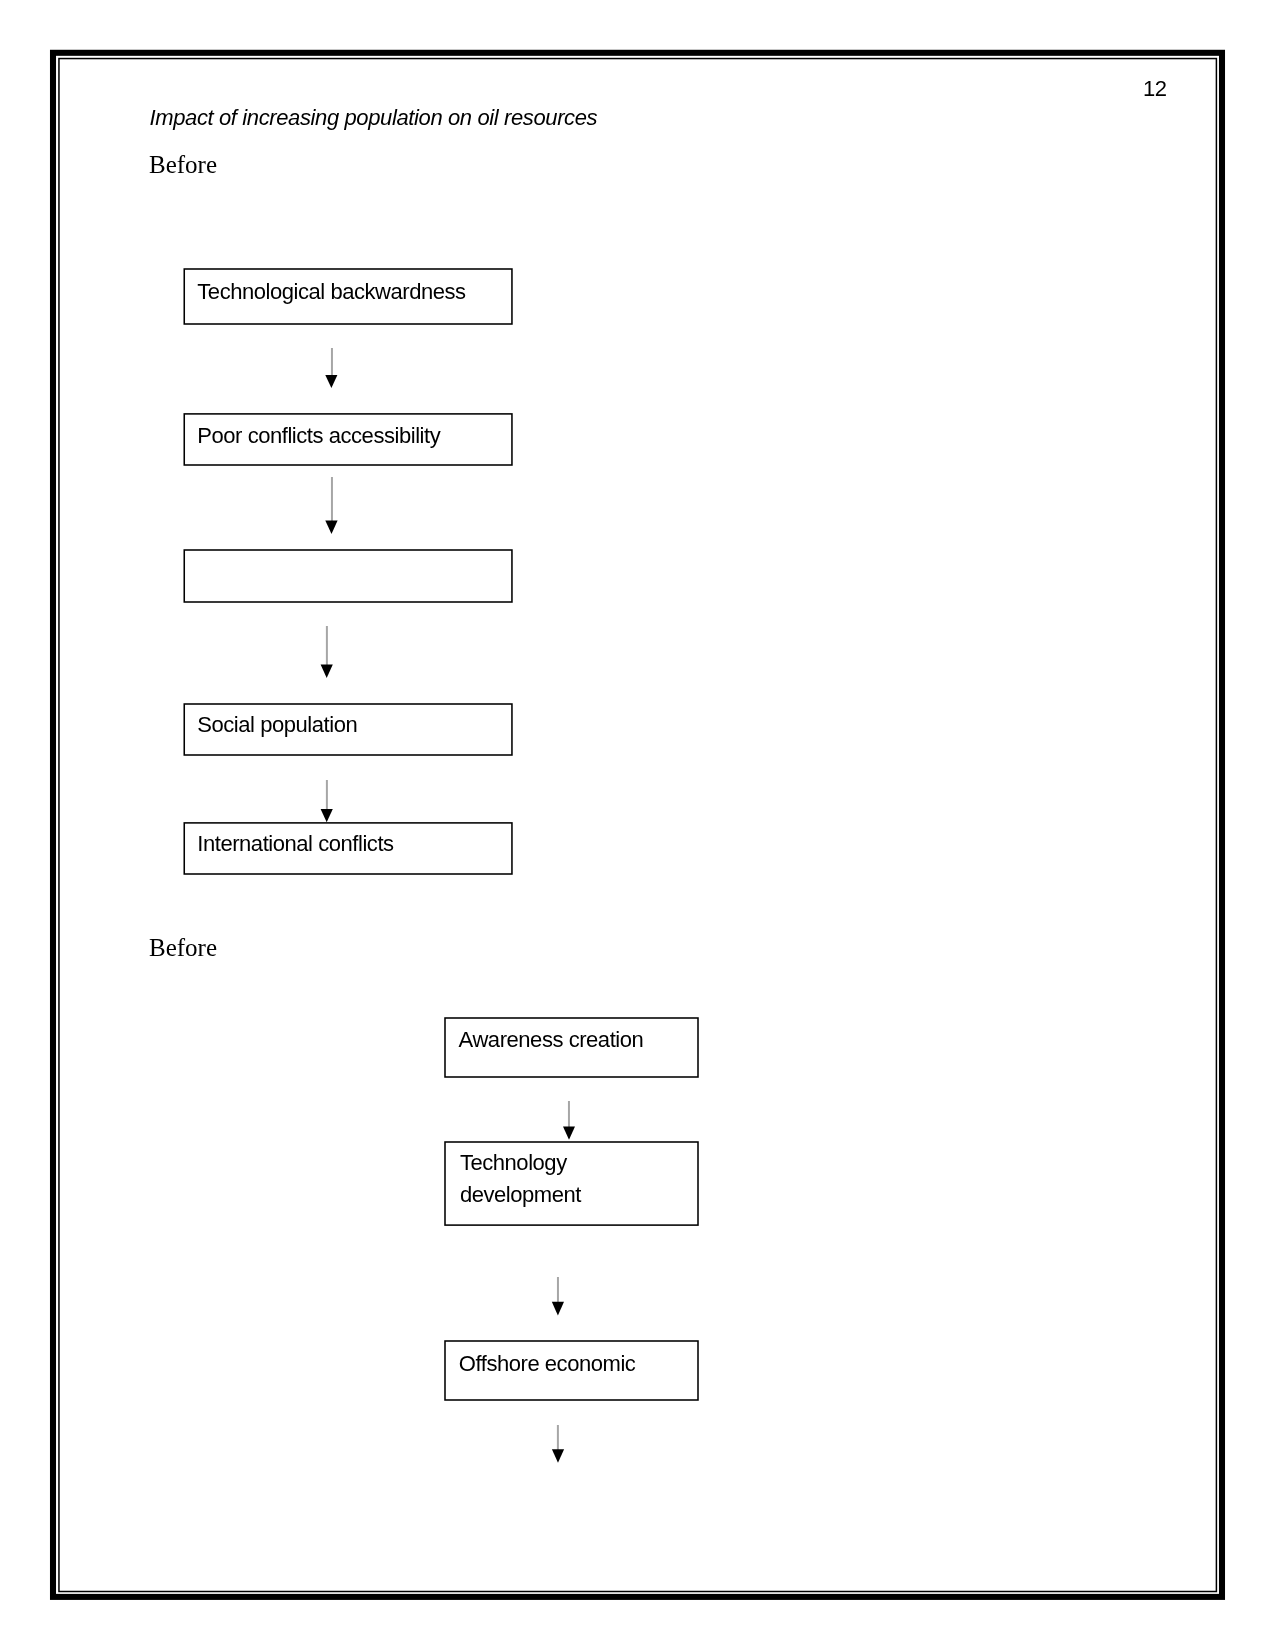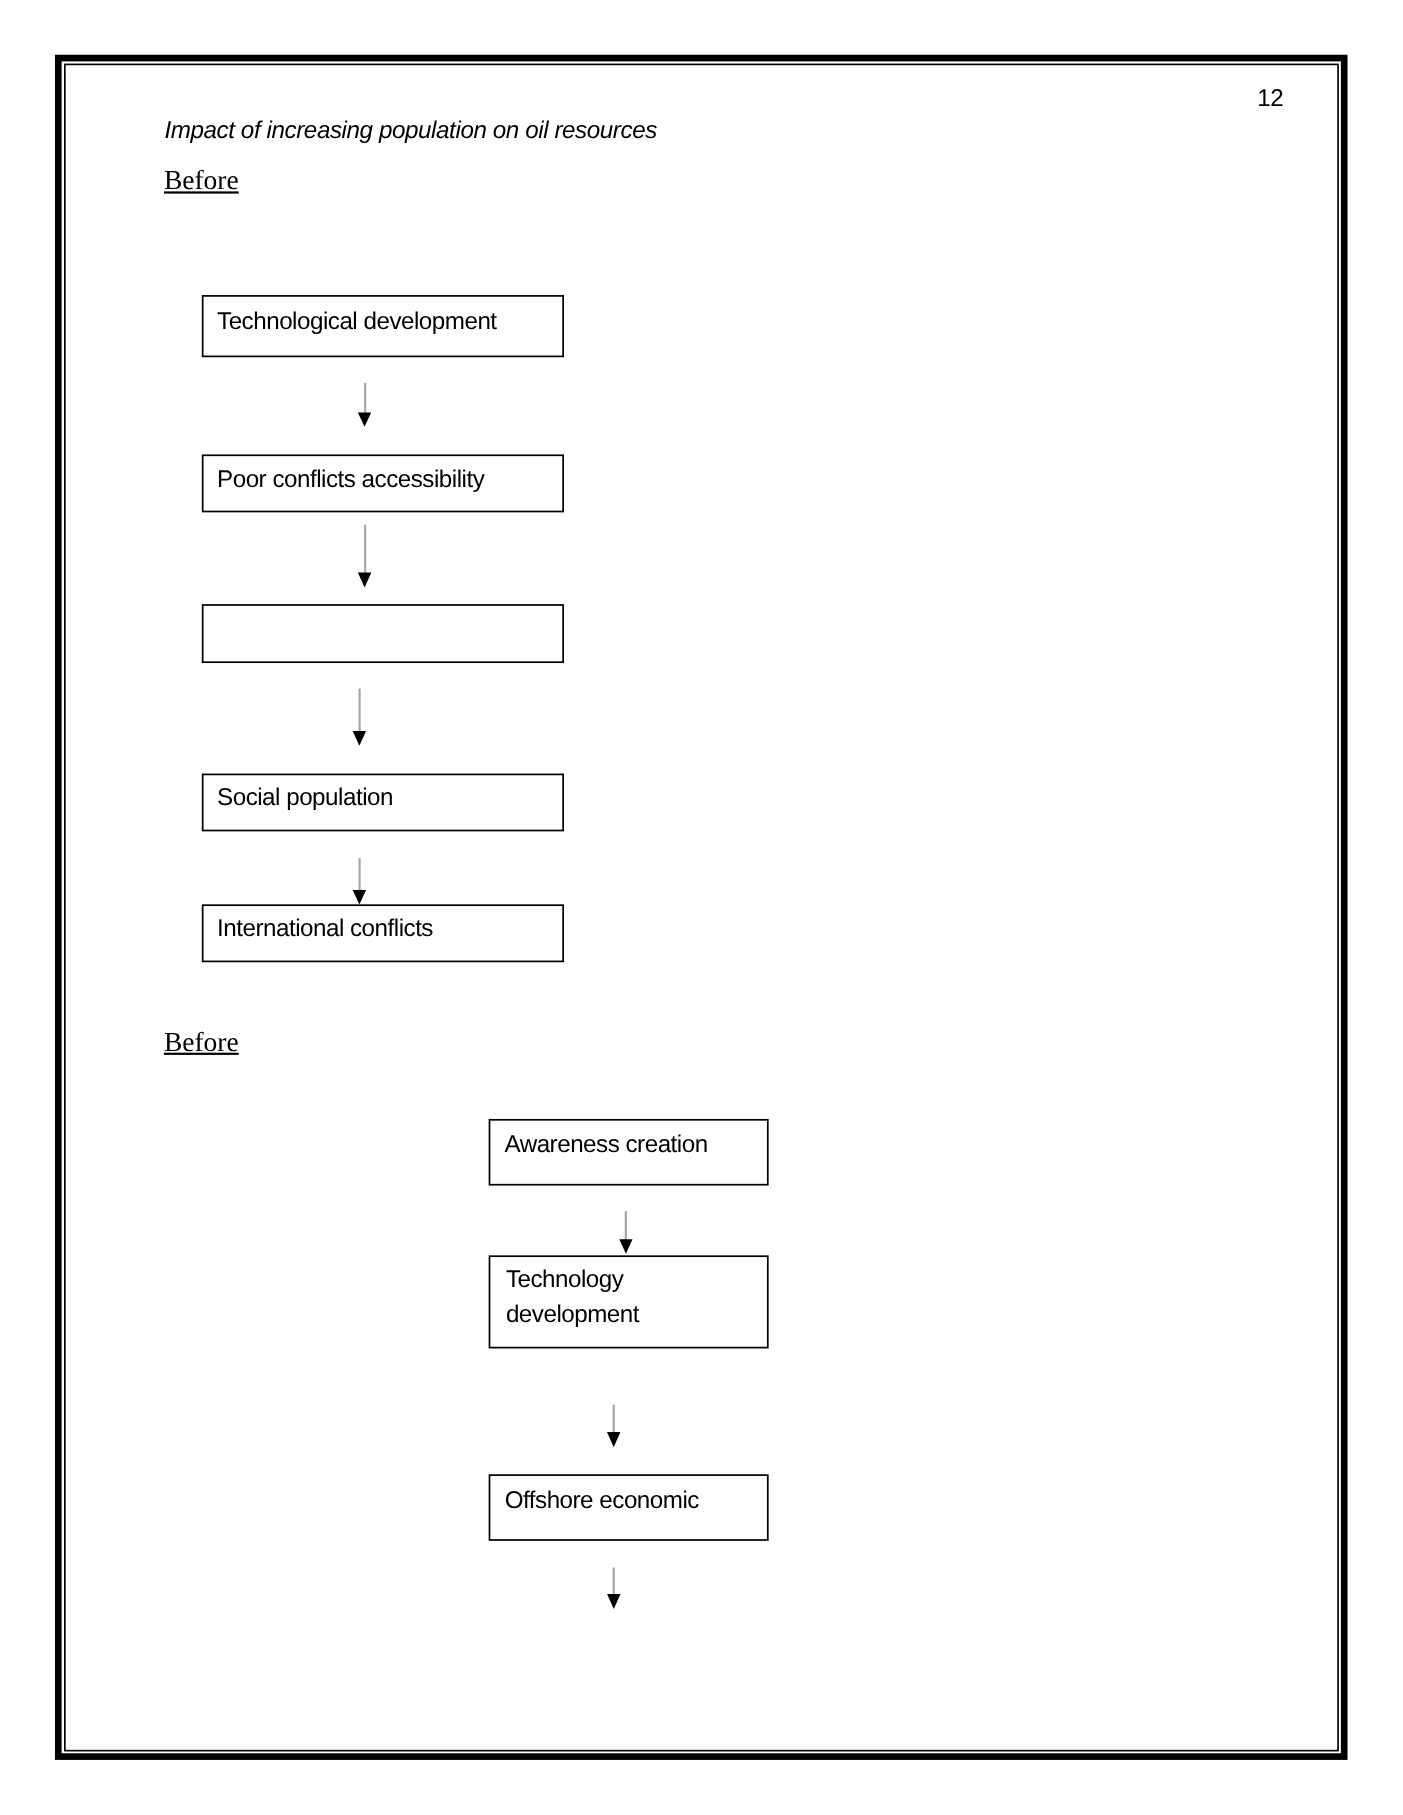--- a/index.html
+++ b/index.html
@@ -36,21 +36,20 @@
     font-style:italic;
   }
 
   
   .section-heading {
     position:absolute;
     transform:translateZ(0);
     font-family:"Liberation Serif", serif;
     font-size:25px; line-height:1;
     white-space:nowrap;
-    text-decoration:underline;
   }
   #heading-before { left:149px; top:152px; }
   #heading-after  { left:149px; top:935px; }
 
   
   .flow-label {
     position:absolute;
     transform:translateZ(0);
     font-size:22px;
     letter-spacing:-0.45px;
@@ -111,21 +110,21 @@
 
   </svg>
 
   <div class="page-number">12</div>
 
   <div class="doc-title">Impact of increasing population on oil resources</div>
 
   <div class="section-heading" id="heading-before">Before</div>
   <div class="section-heading" id="heading-after">Before</div>
 
-  <span class="flow-label" style="left:197.3px;top:276.0px">Technological development</span>
+  <span class="flow-label" style="left:197.3px;top:276.0px">Technological backwardness</span>
   <span class="flow-label" style="left:197.3px;top:419.5px">Poor conflicts accessibility</span>
   <span class="flow-label" style="left:197.3px;top:709.3px">Social population</span>
   <span class="flow-label" style="left:197.3px;top:828.4px">International conflicts</span>
 
   <span class="flow-label" style="left:458.6px;top:1023.5px">Awareness creation</span>
   <span class="flow-label" style="left:459.9px;top:1146.7px">Technology
 development</span>
   <span class="flow-label" style="left:458.8px;top:1347.6px">Offshore economic</span>
 
 </div>

